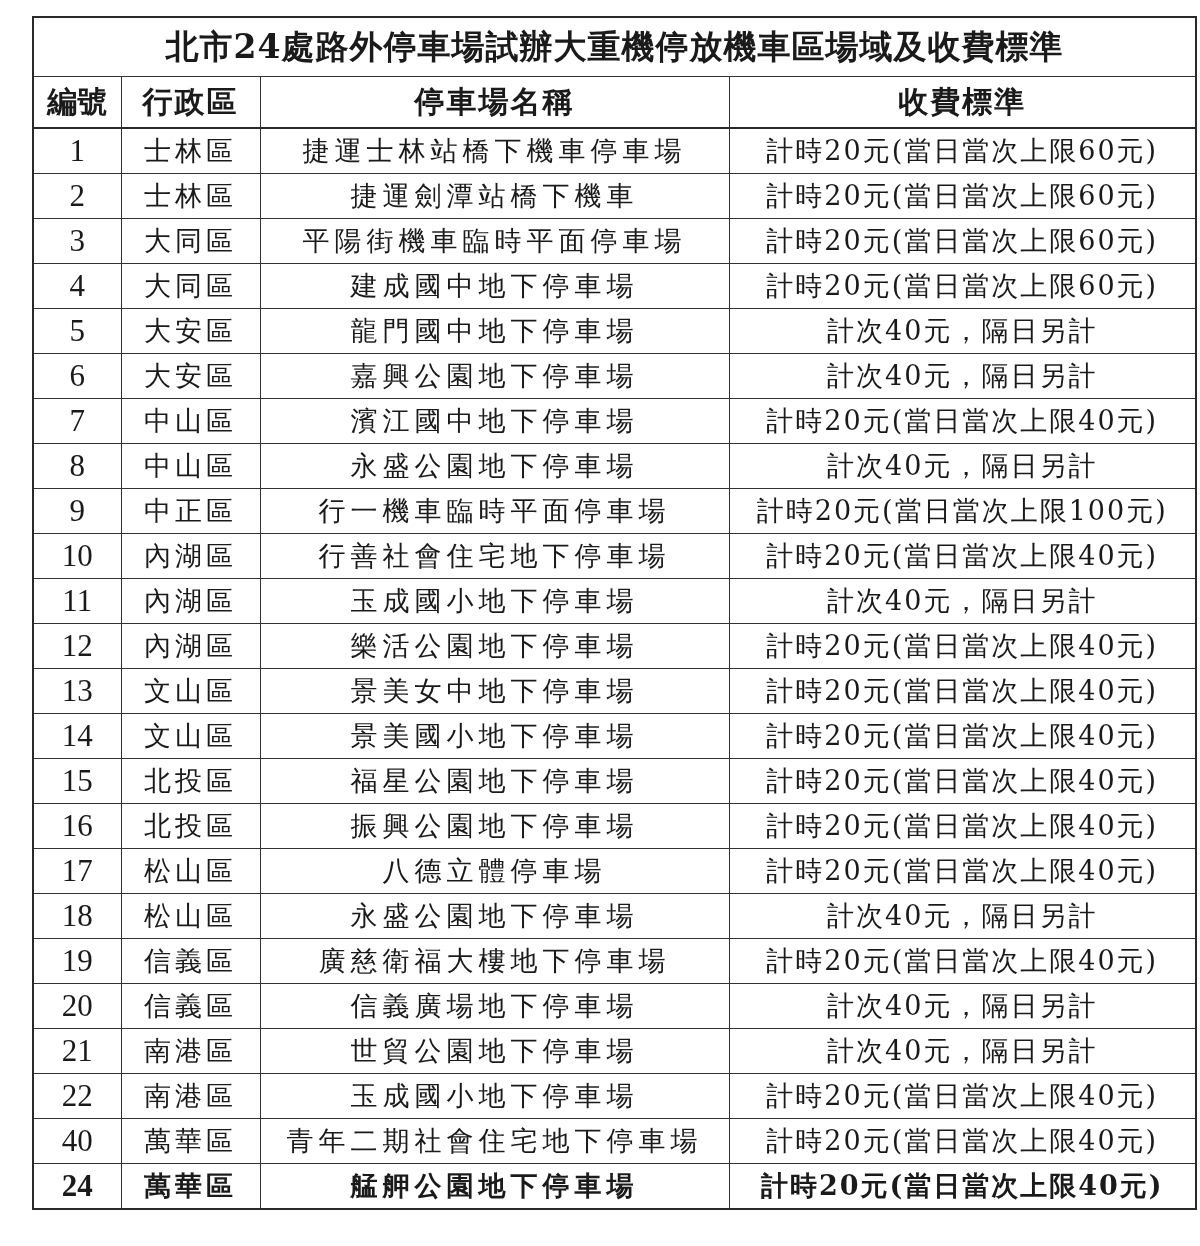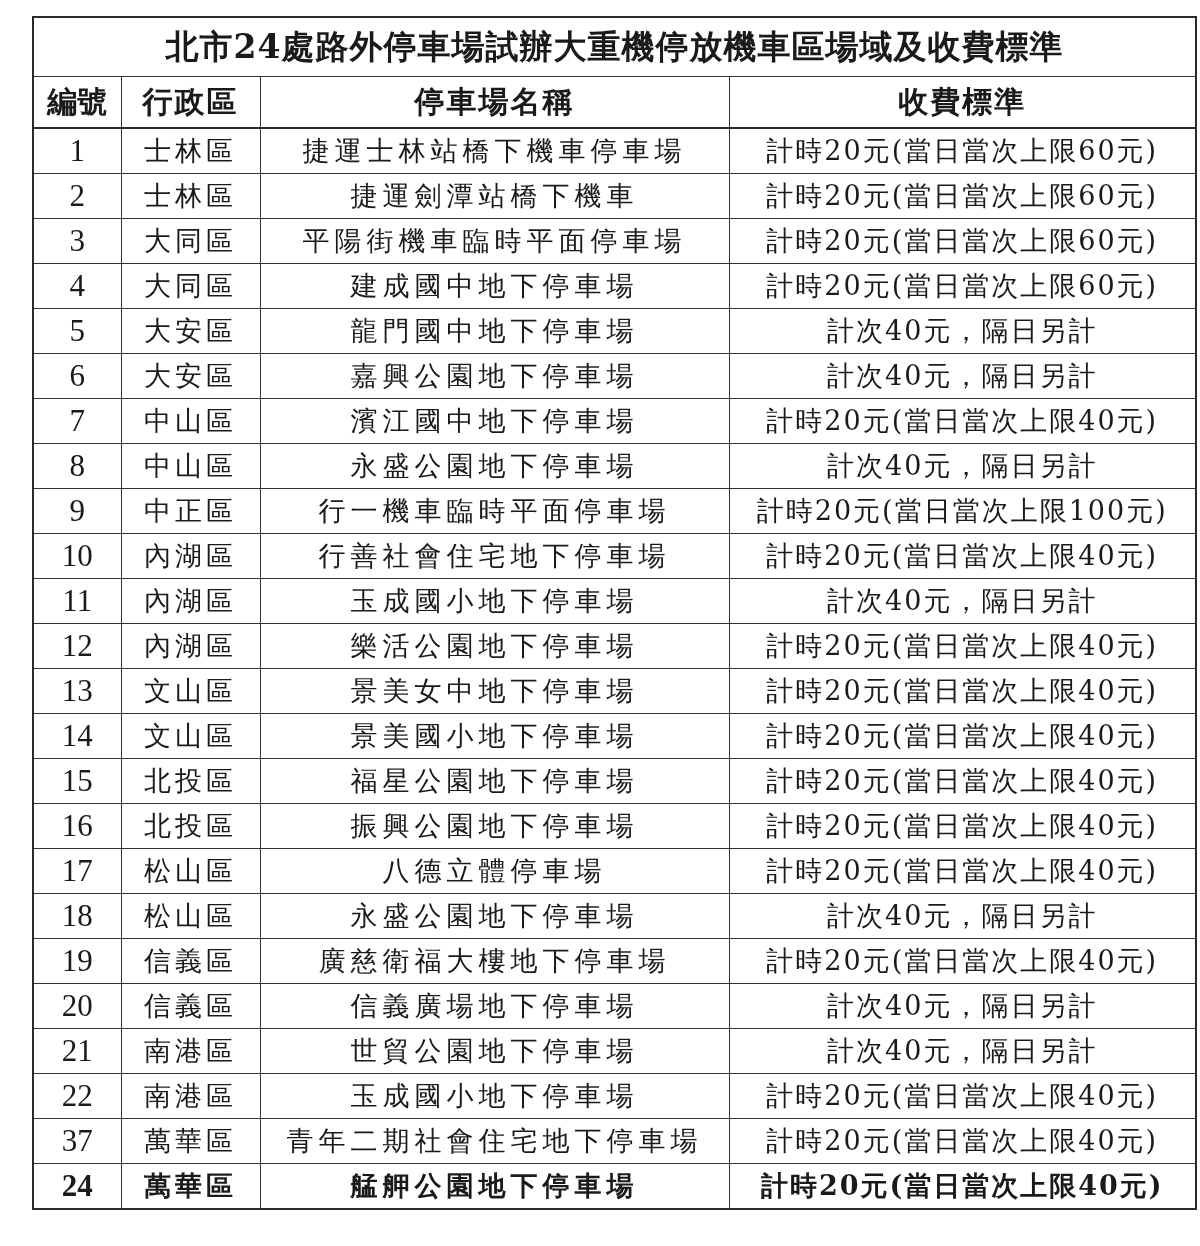--- a/index.html
+++ b/index.html
@@ -219,21 +219,21 @@
           <td class="lot-name">世貿公園地下停車場</td>
           <td class="fee">計次40元，隔日另計</td>
         </tr>
         <tr class="data-row">
           <td class="num">22</td>
           <td class="district">南港區</td>
           <td class="lot-name">玉成國小地下停車場</td>
           <td class="fee">計時20元(當日當次上限40元)</td>
         </tr>
         <tr class="data-row">
-          <td class="num">37</td>
+          <td class="num">40</td>
           <td class="district">萬華區</td>
           <td class="lot-name">青年二期社會住宅地下停車場</td>
           <td class="fee">計時20元(當日當次上限40元)</td>
         </tr>
         <tr class="data-row">
           <td class="num">24</td>
           <td class="district">萬華區</td>
           <td class="lot-name">艋舺公園地下停車場</td>
           <td class="fee">計時20元(當日當次上限40元)</td>
         </tr>

